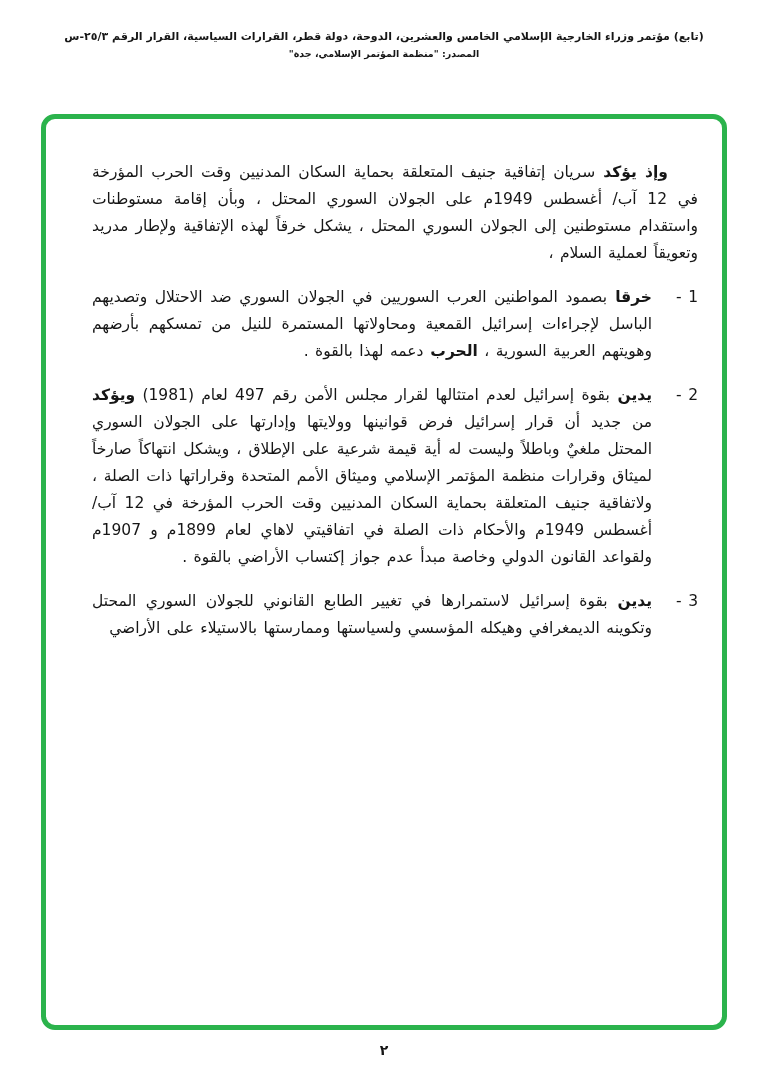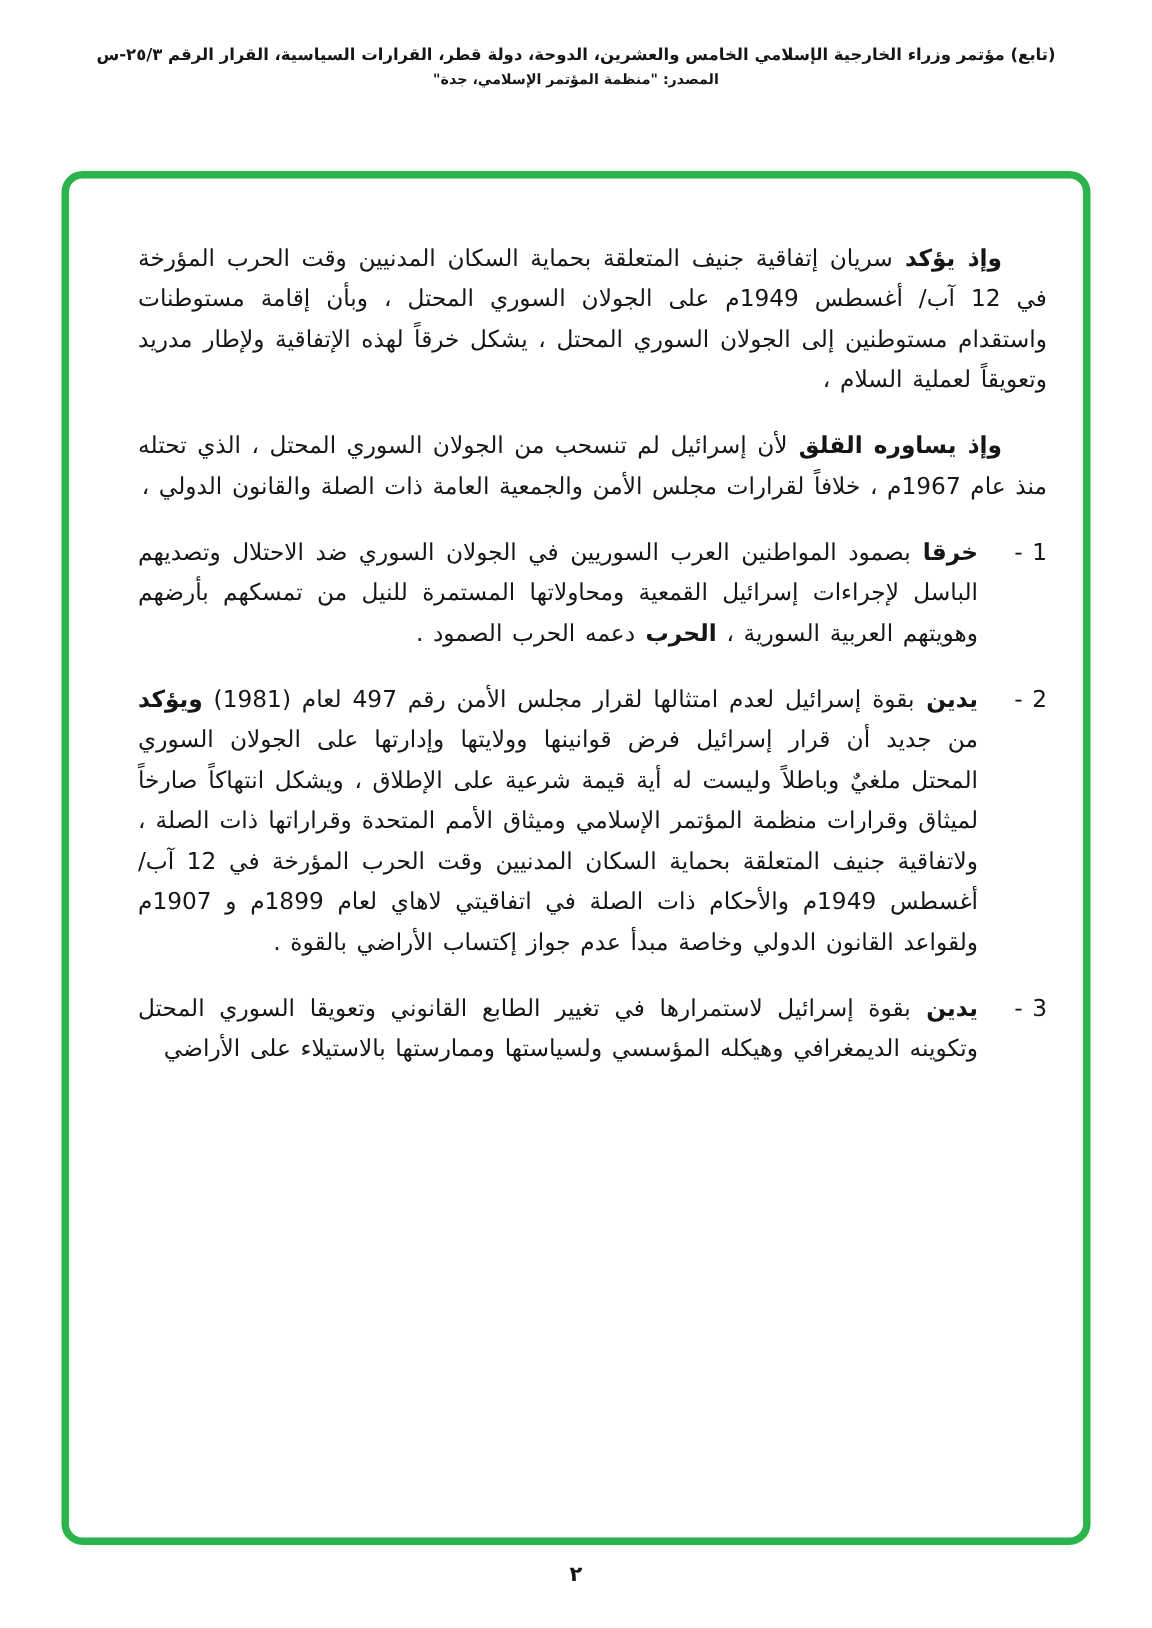--- a/index.html
+++ b/index.html
@@ -80,34 +80,33 @@
   <div class="line1">(تابع) مؤتمر وزراء الخارجية الإسلامي الخامس والعشرين، الدوحة، دولة قطر، القرارات السياسية، القرار الرقم ٢٥/٣-س</div>
   <div class="line2">المصدر:  "منظمة المؤتمر الإسلامي، جدة"</div>
 </div>
 
 <div class="green-frame" style="border-color: rgb(43, 179, 76);">
   <div class="content">
 
     <p class="para"><span class="bold">وإذ يؤكد </span><span>سريان إتفاقية جنيف المتعلقة بحماية السكان المدنيين وقت الحرب المؤرخة في 12 آب/ أغسطس 1949م على الجولان السوري المحتل ، وبأن إقامة مستوطنات واستقدام مستوطنين إلى الجولان السوري المحتل ، يشكل خرقاً لهذه الإتفاقية ولإطار مدريد وتعويقاً لعملية السلام ،</span></p>
 
 
-    <p class="para"><span class="bold">وإذ يساوره القلق </span><span>لأن إسرائيل لم تنسحب من الجولان السوري المحتل ، الذي تحتله منذ عام 1967م ، خلافاً لقرارات مجلس الأمن والجمعية العامة ذات الصلة والقانون الدولي ،</span></p>
 
 
     <div class="item">
       <div class="marker">1 -</div>
-      <div class="itext"><span class="bold">خرقا </span><span>بصمود المواطنين العرب السوريين في الجولان السوري ضد الاحتلال وتصديهم الباسل لإجراءات إسرائيل القمعية ومحاولاتها المستمرة للنيل من تمسكهم بأرضهم وهويتهم العربية السورية ، </span><span class="bold">الحرب </span><span>دعمه الحرب الصمود .</span></div>
+      <div class="itext"><span class="bold">خرقا </span><span>بصمود المواطنين العرب السوريين في الجولان السوري ضد الاحتلال وتصديهم الباسل لإجراءات إسرائيل القمعية ومحاولاتها المستمرة للنيل من تمسكهم بأرضهم وهويتهم العربية السورية ، </span><span class="bold">الحرب </span><span>دعمه لهذا بالقوة .</span></div>
     </div>
 
     <div class="item">
       <div class="marker">2 -</div>
       <div class="itext"><span class="bold">يدين </span><span>بقوة إسرائيل لعدم امتثالها لقرار مجلس الأمن رقم 497 لعام (1981) </span><span class="bold">ويؤكد </span><span>من جديد أن قرار إسرائيل فرض قوانينها وولايتها وإدارتها على الجولان السوري المحتل ملغيٌ وباطلاً وليست له أية قيمة شرعية على الإطلاق ، ويشكل انتهاكاً صارخاً لميثاق وقرارات منظمة المؤتمر الإسلامي وميثاق الأمم المتحدة وقراراتها ذات الصلة ، ولاتفاقية جنيف المتعلقة بحماية السكان المدنيين وقت الحرب المؤرخة في 12 آب/أغسطس 1949م والأحكام ذات الصلة في اتفاقيتي لاهاي لعام 1899م و 1907م ولقواعد القانون الدولي وخاصة مبدأ عدم جواز إكتساب الأراضي بالقوة .</span></div>
     </div>
 
     <div class="item">
       <div class="marker">3 -</div>
-      <div class="itext"><span class="bold">يدين </span><span>بقوة إسرائيل لاستمرارها في تغيير الطابع القانوني وتعويقا السوري المحتل وتكوينه الديمغرافي وهيكله المؤسسي ولسياستها وممارستها بالاستيلاء على الأراضي</span></div>
+      <div class="itext"><span class="bold">يدين </span><span>بقوة إسرائيل لاستمرارها في تغيير الطابع القانوني للجولان السوري المحتل وتكوينه الديمغرافي وهيكله المؤسسي ولسياستها وممارستها بالاستيلاء على الأراضي</span></div>
     </div>
 
   </div>
 </div>
 
 <div class="page-number">٢</div>
 
 </body></html>

